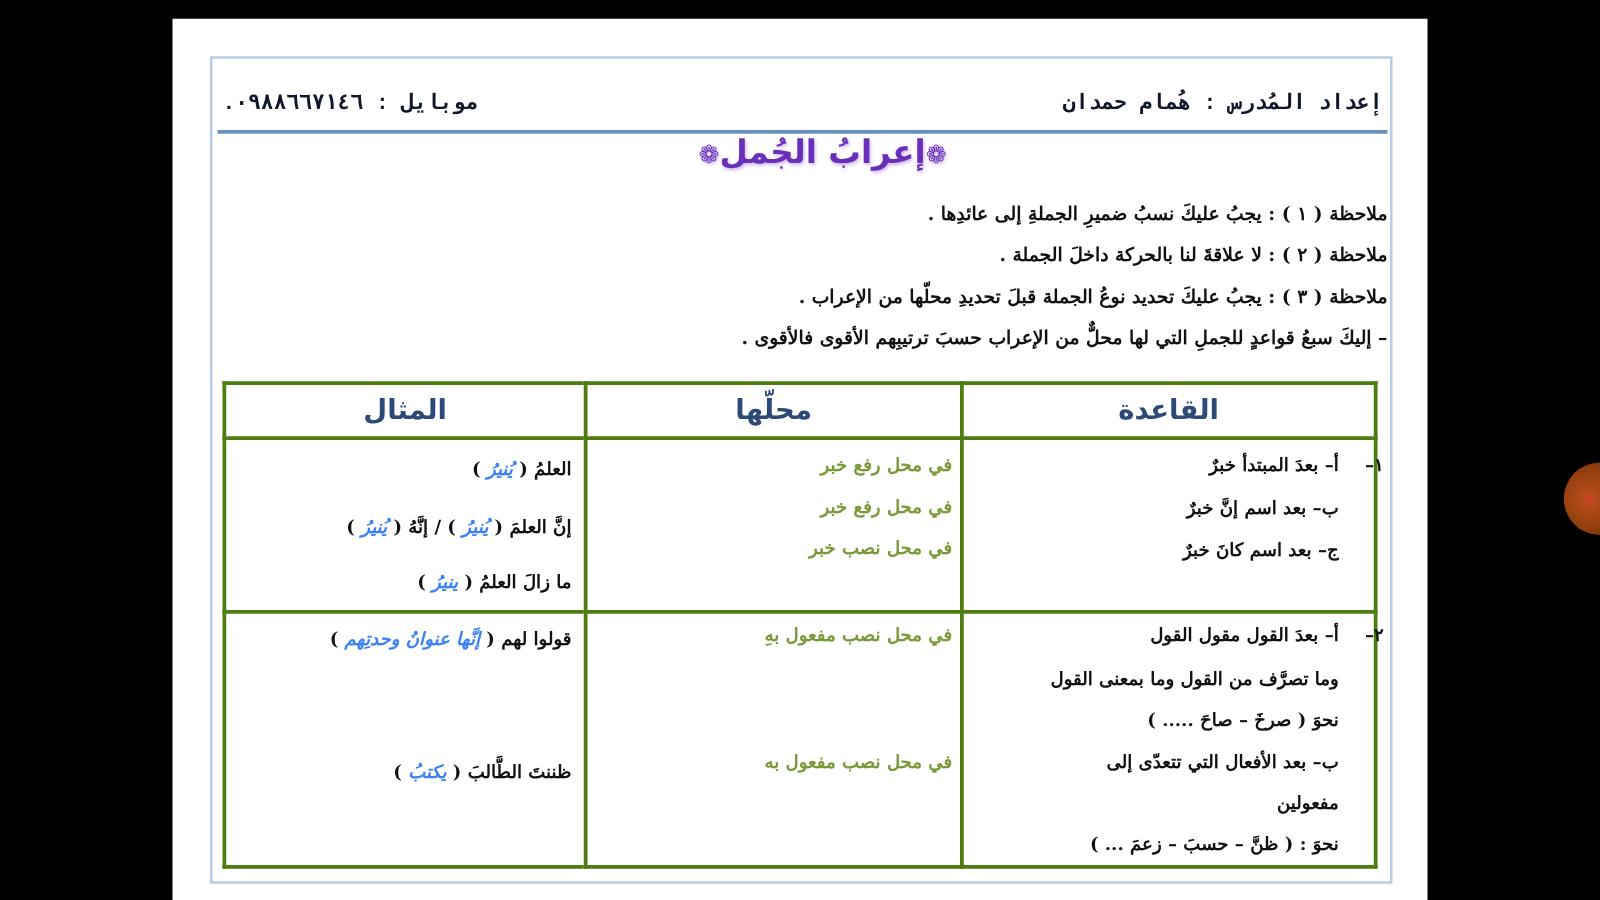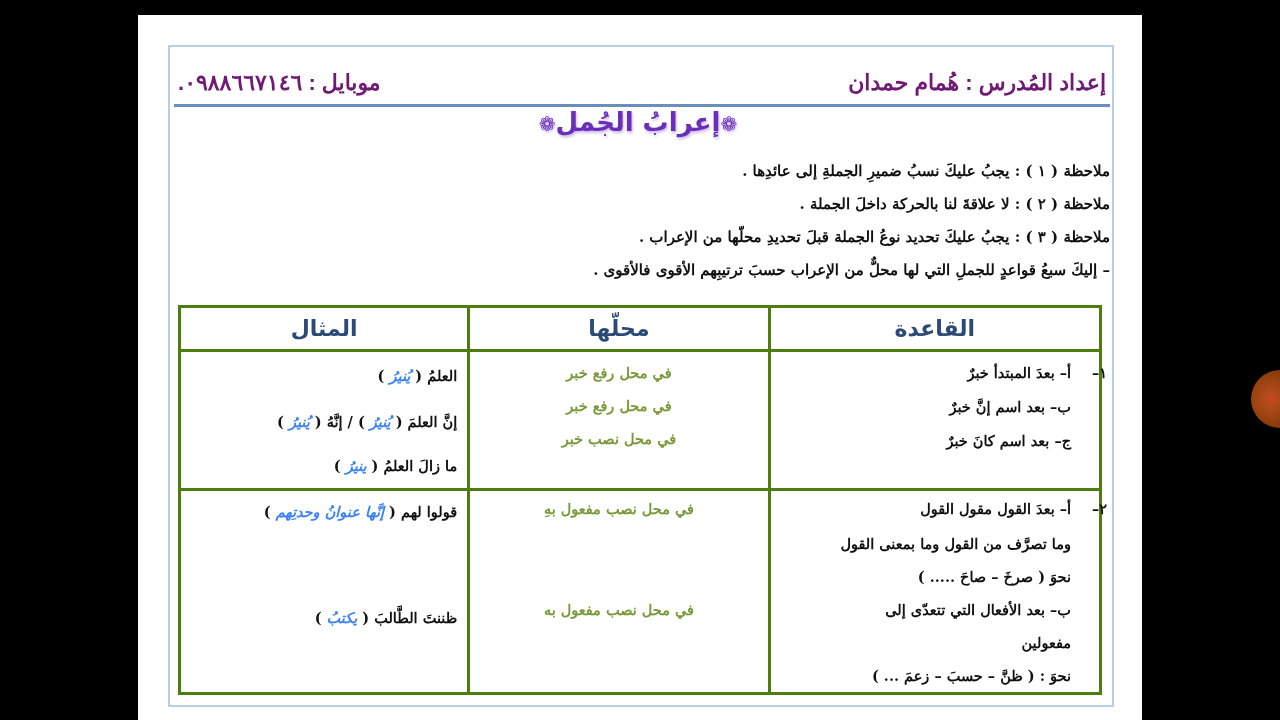--- a/index.html
+++ b/index.html
@@ -20,25 +20,25 @@
       border-bottom-width: 2px;
     }
     .header {
       position: absolute; left: 36px; top: 46px; width: 936px; height: 46px;
       direction: rtl;
       display: flex; justify-content: space-between; align-items: center;
       border-bottom: 3px solid #6a8fbf;
       padding: 0 4px;
     }
     .header .teacher, .header .phone {
-      font-family: Liberation Sans, sans-serif;
-      font-weight: bold; font-size: 22px; color: #701a75;
+      font-family: Liberation Mono, monospace;
+      font-weight: bold; font-size: 17px; color: #0f172a;
     }
     .title {
-      position: absolute; left: 380px; top: 92px; width: 240px; height: 44px;
+      position: absolute; left: 400px; top: 92px; width: 240px; height: 44px;
       text-align: center; direction: rtl;
       font-family: "DejaVu Sans", sans-serif;
       font-weight: bold; font-size: 26px; color: #6a2fb8;
       text-shadow: 1px 2px 3px #cbb6ea;
     }
     .title .orn { color: #6a2fb8; font-size: 20px; }
     .notes {
       position: absolute; left: 38px; top: 140px; width: 934px;
       direction: rtl;
       font-family: "DejaVu Serif", serif;
@@ -52,21 +52,21 @@
     }
     table.rules th, table.rules td {
       border: 3px solid #4d7c0f; vertical-align: top;
     }
     table.rules th {
       height: 44px; font-family: "DejaVu Sans", sans-serif;
       font-size: 22px; font-weight: bold; color: #2c4a78;
       text-align: center; vertical-align: middle;
     }
     th.col-rule, td.col-rule { width: 332px; margin-left: 27px; }
-    th.col-place, td.col-place { width: 302px; text-align: center; }
+    th.col-place, td.col-place { width: 302px; }
     th.col-example, td.col-example { width: 290px; }
     td { font-family: "DejaVu Serif", serif; font-weight: bold; font-size: 14.5px; color: #111; }
     td.col-rule { padding: 4px 28px 0 8px; }
     td.col-place { padding: 4px 6px 0 6px; color: #7a9a3a; }
     td.col-example { padding: 4px 10px 0 6px; }
     .ln { height: 34px; line-height: 34px; white-space: nowrap; }
     .ln .rn { display: inline-block; width: 34px; margin-right: -34px; position: relative; right: -2px; }
     .red { color: #3b82f6; font-weight: bold; font-style: italic; }
     .gap { height: 66px; }
     .gap2 { height: 68px; }

